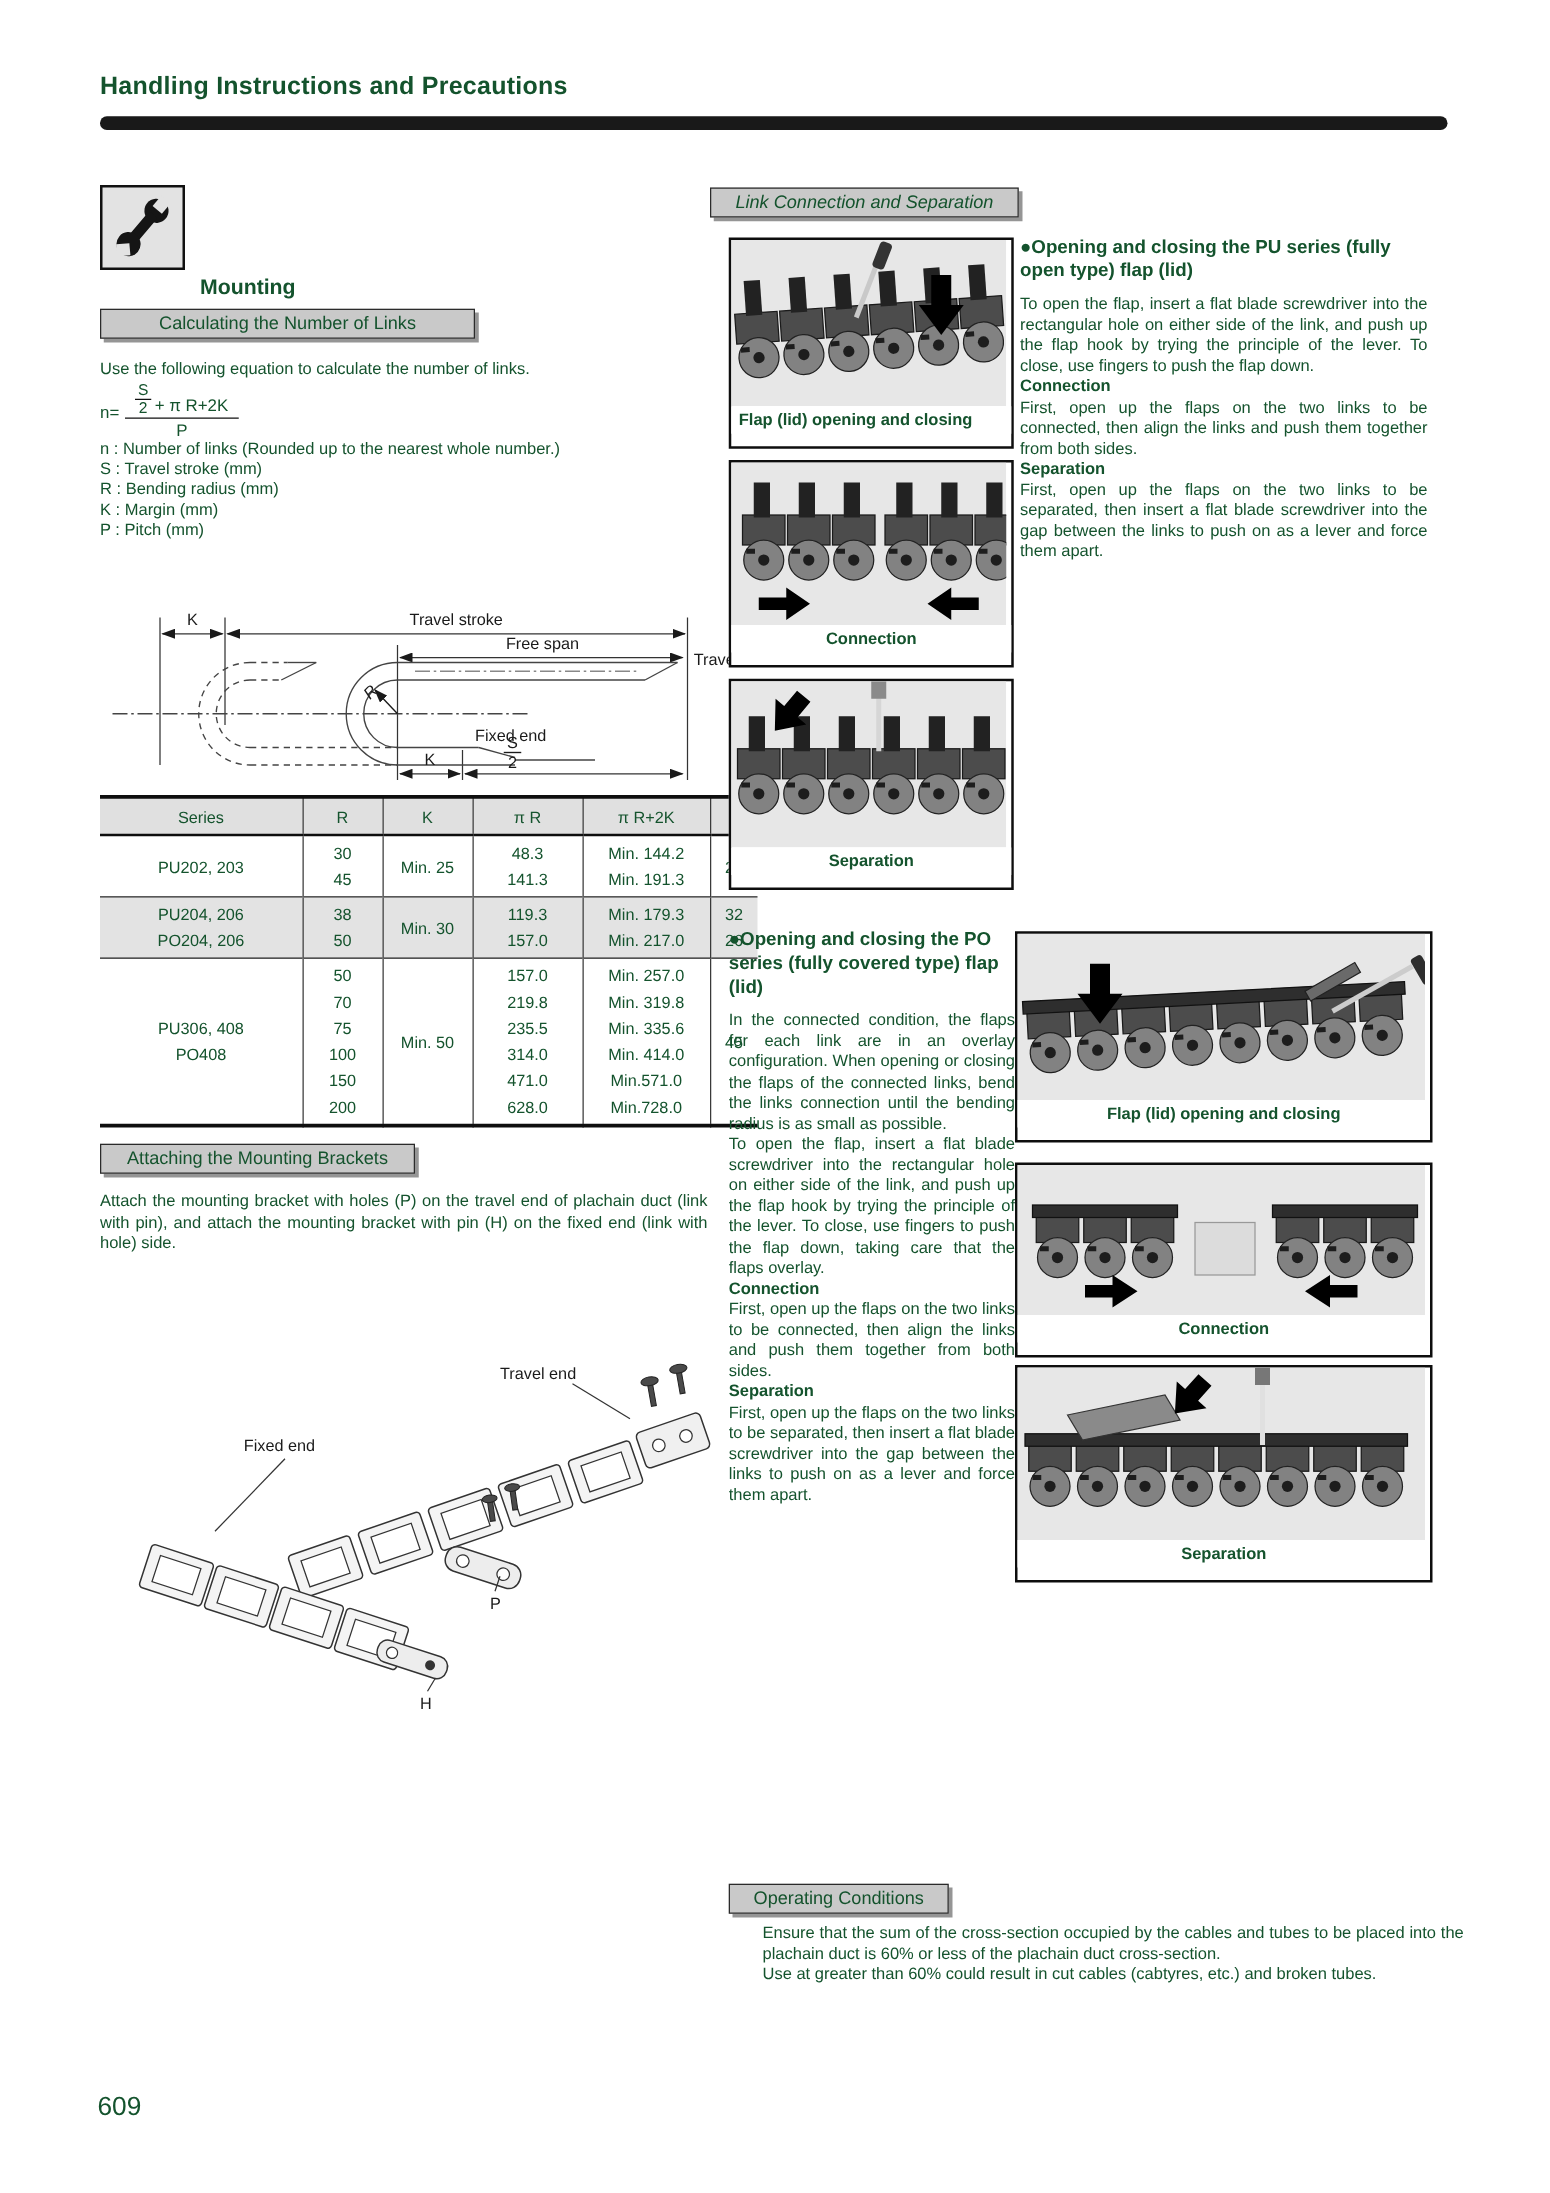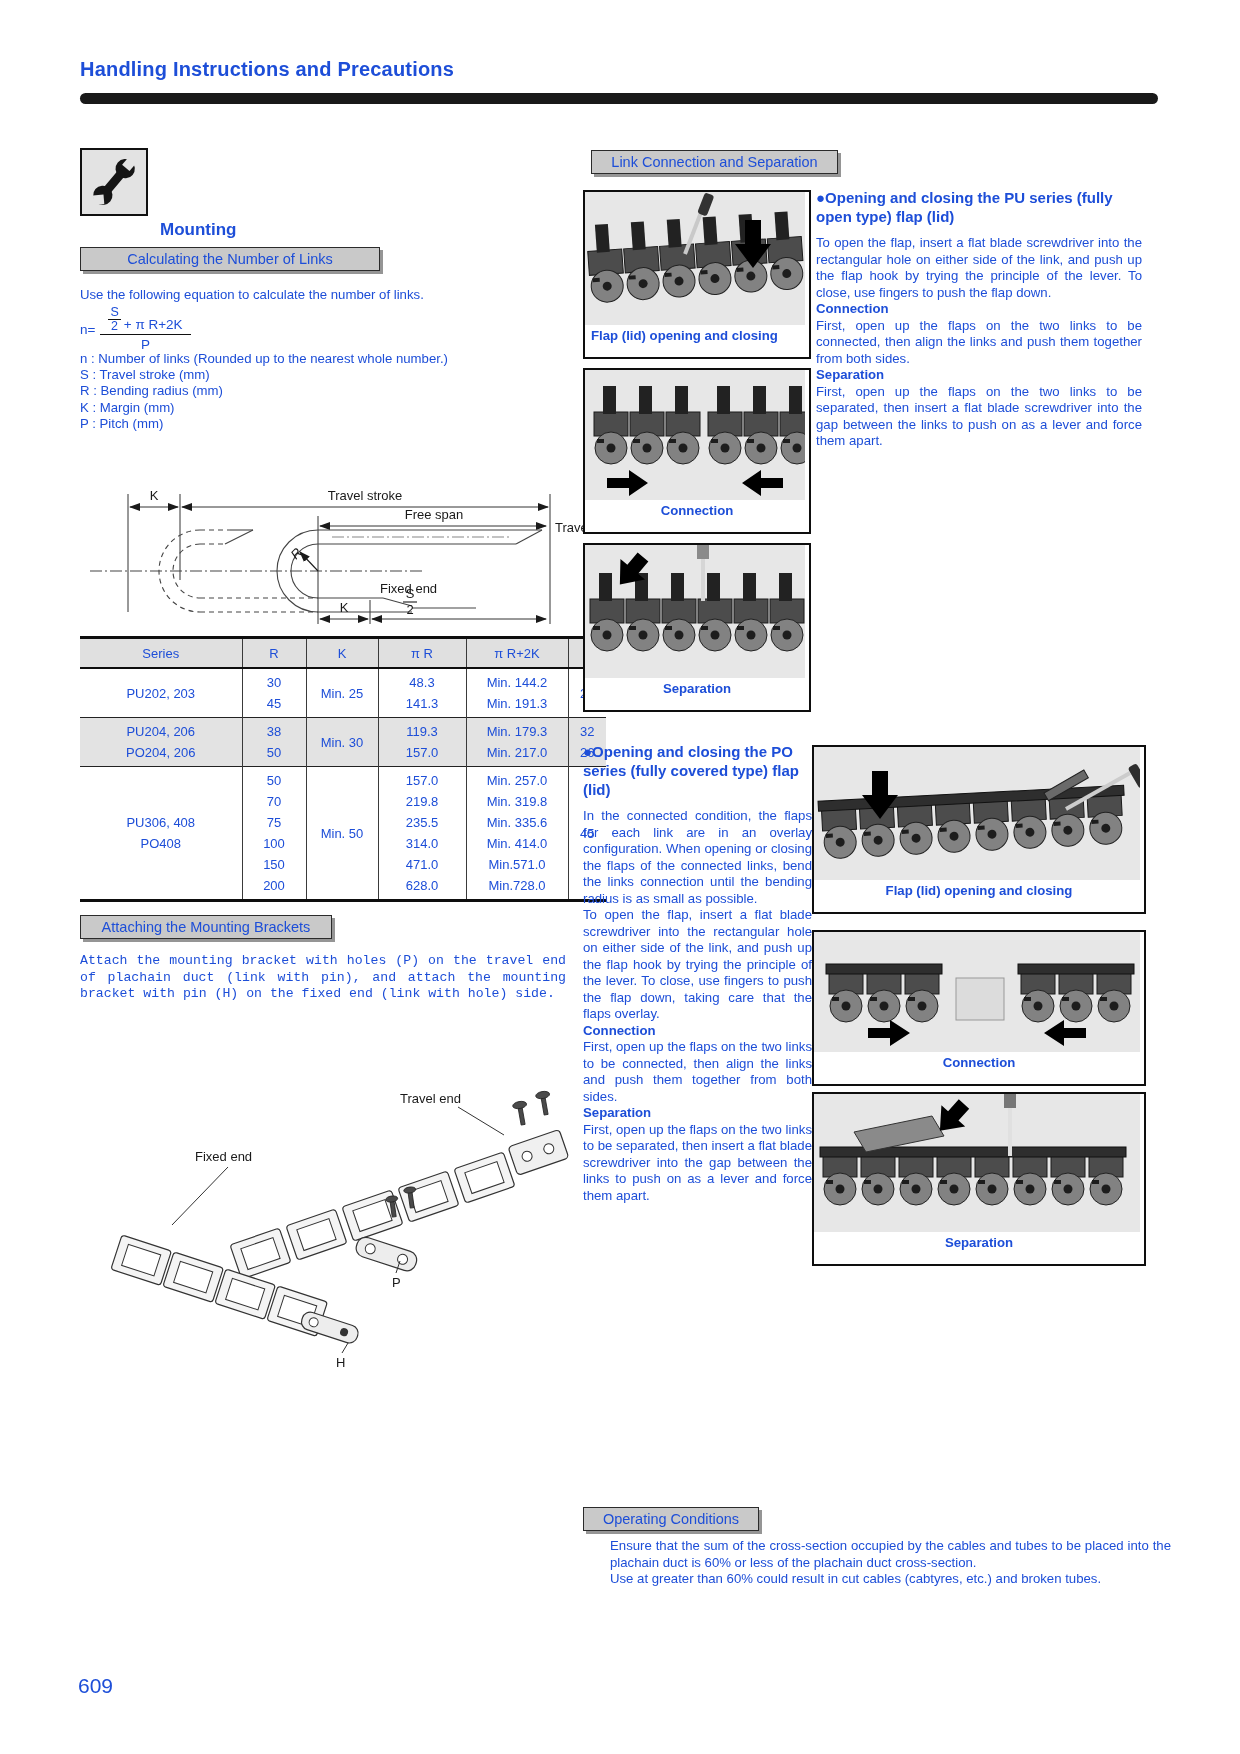--- a/index.html
+++ b/index.html
@@ -1,27 +1,27 @@
 <!DOCTYPE html>
 <html><head>
 <meta charset="utf-8">
 <style>
   html,body{margin:0;padding:0;background:#fff;}
   .page{position:relative;width:1240px;height:1754px;background:#fff;overflow:hidden;
-        font-family:"Liberation Sans",sans-serif;color:#1d4ed8;}
+        font-family:"Liberation Sans",sans-serif;color:#14532d;}
   .title{position:absolute;left:80px;top:58px;margin:0;font-size:20px;font-weight:bold;letter-spacing:.2px;}
   .rule{position:absolute;left:80px;top:93px;width:1078px;height:11px;background:#191919;border-radius:6px;}
   .iconbox{position:absolute;left:80px;top:148px;width:64px;height:64px;background:#e3e3e3;
            border:2px solid #111;display:flex;align-items:center;justify-content:center;}
   .mounting{position:absolute;left:160px;top:192px;font-size:17px;font-weight:bold;margin-top:28px;}
   .secbox{position:absolute;height:22px;background:#c9c9c9;border:1px solid #2b2b2b;
           box-shadow:3px 3px 0 #959595;font-size:14.5px;text-align:center;line-height:22px;}
   #calc-box{left:80px;top:247px;width:298px;}
   #attach-box{left:80px;top:915px;width:250px;}
-  #link-box{left:591px;top:150px;width:245px;}
+  #link-box{left:568px;top:150px;width:245px;font-style:italic;}
   #oper-box{left:583px;top:1507px;width:174px;}
   .body-text{font-size:13.2px;line-height:16.5px;text-align:justify;margin:0;}
   #calc-intro{position:absolute;left:80px;top:287px;width:500px;text-align:left;}
   .equation{position:absolute;left:80px;top:306px;display:flex;align-items:center;font-size:13.5px;}
   .eq-lhs{margin-right:5px;}
   .frac{display:inline-flex;flex-direction:column;align-items:center;}
   .frac-num{display:flex;align-items:flex-end;border-bottom:1.4px solid #111;padding:0 8px 2px;}
   .mini{display:inline-flex;flex-direction:column;align-items:center;margin-right:3px;font-size:12.5px;line-height:12px;}
   .mini .mtop{border-bottom:1.2px solid #111;padding:0 2px 1px;}
   .frac-den{padding-top:2px;}
@@ -31,21 +31,21 @@
   .ltable{position:absolute;left:80px;top:636px;border-collapse:collapse;table-layout:fixed;
           font-size:13px;border-top:3px solid #0e0e0e;border-bottom:3px solid #0e0e0e;}
   .ltable th,.ltable td{border-left:1px solid #3a3a3a;text-align:center;padding:3px 2px;vertical-align:middle;}
   .ltable tr>*:first-child{border-left:none;}
   .ltable thead th{background:#e0e0e0;border-bottom:2.5px solid #0e0e0e;font-weight:normal;height:22px;}
   .ltable tbody tr{border-bottom:1.6px solid #222;}
   .ltable tbody tr:last-child{border-bottom:none;}
   .ltable .shaded td{background:#e3e3e3;}
   .series{font-weight:normal;}
   .multi{white-space:pre-line;line-height:21px;}
-  #attach-text{position:absolute;left:80px;top:953px;width:486px;font-family:Liberation Mono, monospace;}
+  #attach-text{position:absolute;left:80px;top:953px;width:486px;}
   .photo{position:absolute;border:2px solid #0e0e0e;background:#fff;display:flex;flex-direction:column;}
   .photo svg{display:block;}
   .caption{font-weight:bold;font-size:13.2px;padding:3px 6px 4px;background:#fff;}
   .cap-center{text-align:center;}
   .pu-text{position:absolute;left:816px;top:188px;width:326px;}
   .po-text{position:absolute;left:583px;top:742px;width:229px;}
   .bullet-head{font-size:15px;line-height:19px;margin:0 0 9px;font-weight:bold;}
   .sublabel{font-weight:bold;font-size:13.2px;line-height:16.5px;}
   #oper-text{position:absolute;left:583px;top:1538px;width:561px;margin-left:27px;}
   #oper-text p{margin:0;}

